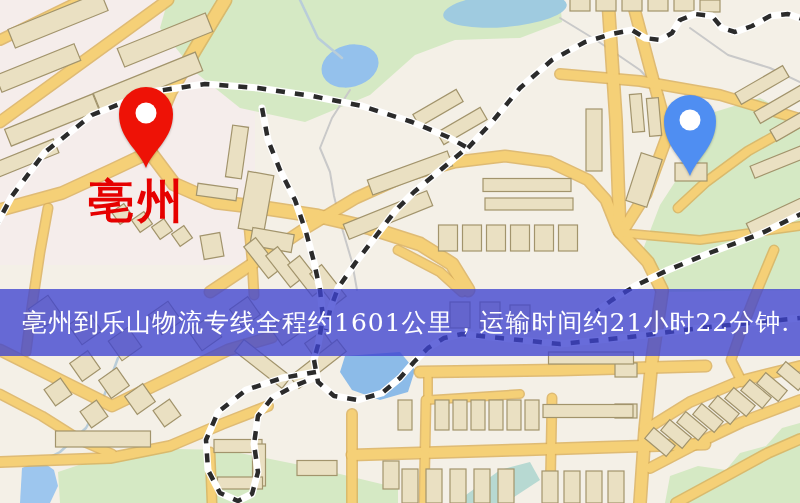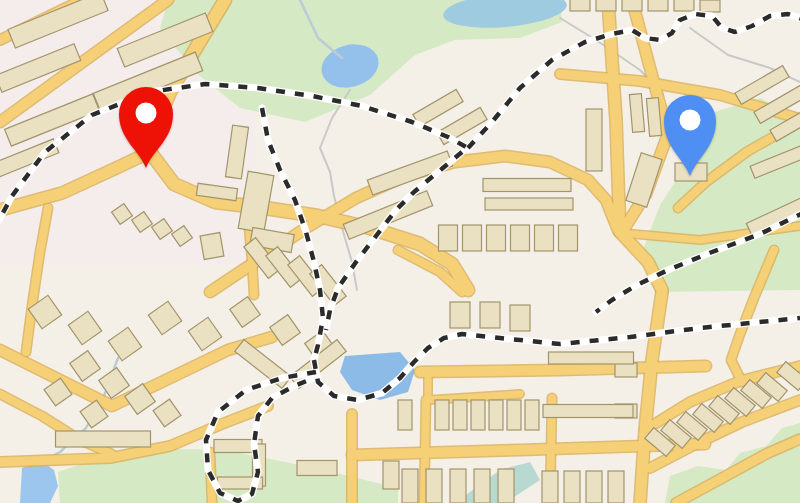--- a/index.html
+++ b/index.html
@@ -221,15 +221,19 @@
   <svg class="pin" id="origin-pin" viewBox="0 0 70 90" style="left: 111px; top: 86px;">
     <path d="M35 82 C28 64 8 53 8 28 A27 27 0 1 1 62 28 C62 53 42 64 35 82 Z" fill="#ee1206"></path>
     <circle cx="35" cy="27" r="10.5" fill="#ffffff"></circle>
   </svg>
 
   <svg class="pin" id="dest-pin" viewBox="0 0 70 90" style="left: 655px; top: 92px;">
     <path d="M35 84 C28 66 9 54 9 29 A26 26 0 1 1 61 29 C61 54 42 66 35 84 Z" fill="#4f8ef2"></path>
     <circle cx="35" cy="28" r="10.5" fill="#ffffff"></circle>
   </svg>
 
-
-
+  <div class="marker-label" id="origin-label" style="left: 137px; top: 201px; color: rgb(230, 0, 0);">亳州</div>
+
+
+  <div id="banner" style="background: rgba(62, 66, 208, 0.78);">
+    <div class="txt" style="color: rgb(255, 255, 255);">亳州到乐山物流专线全程约1601公里，运输时间约21小时22分钟.</div>
+  </div>
 </div>
 
 </body></html>

